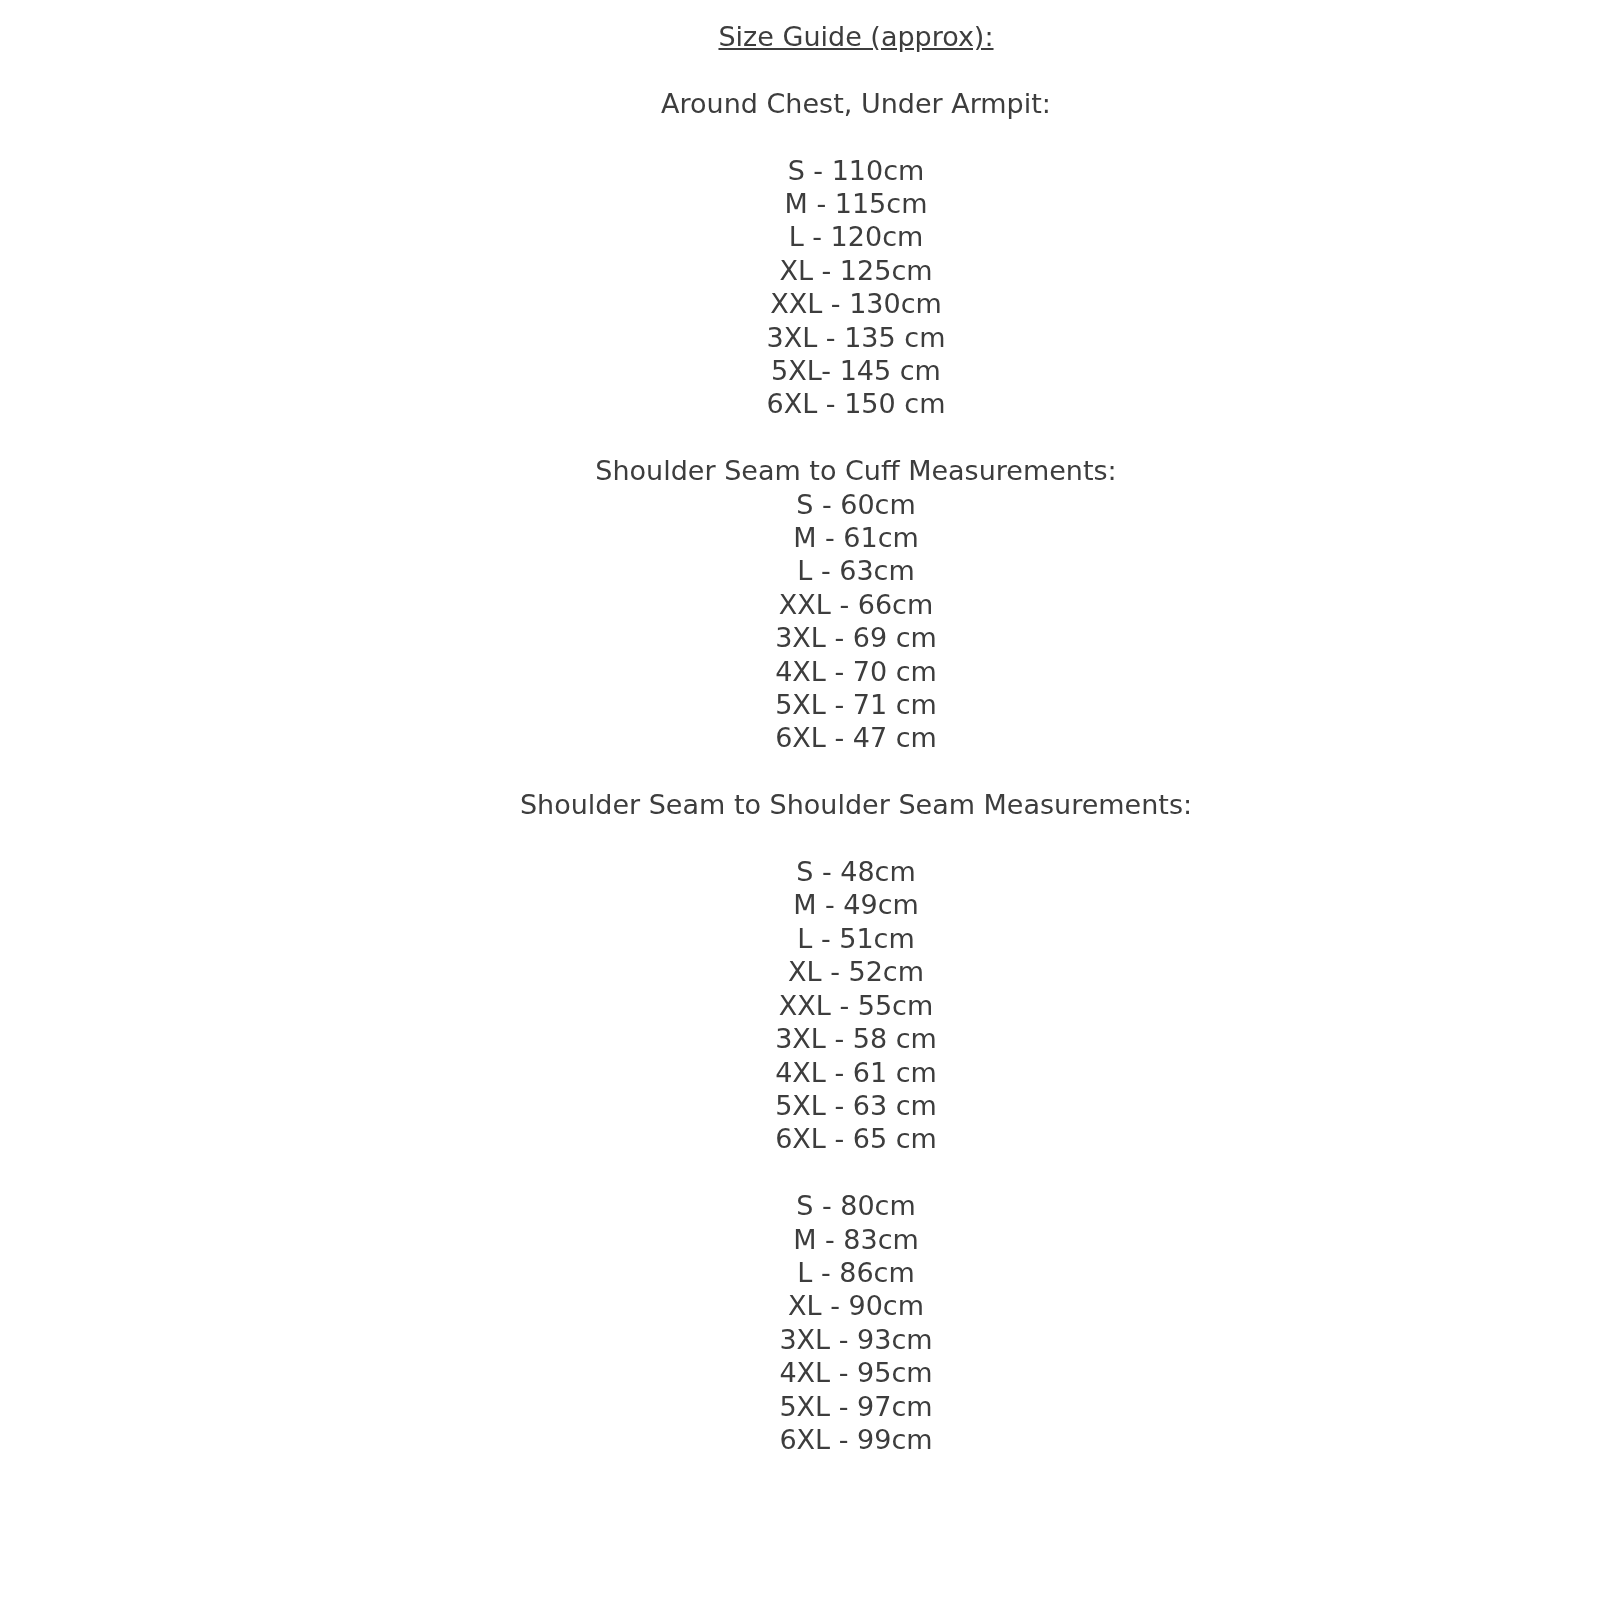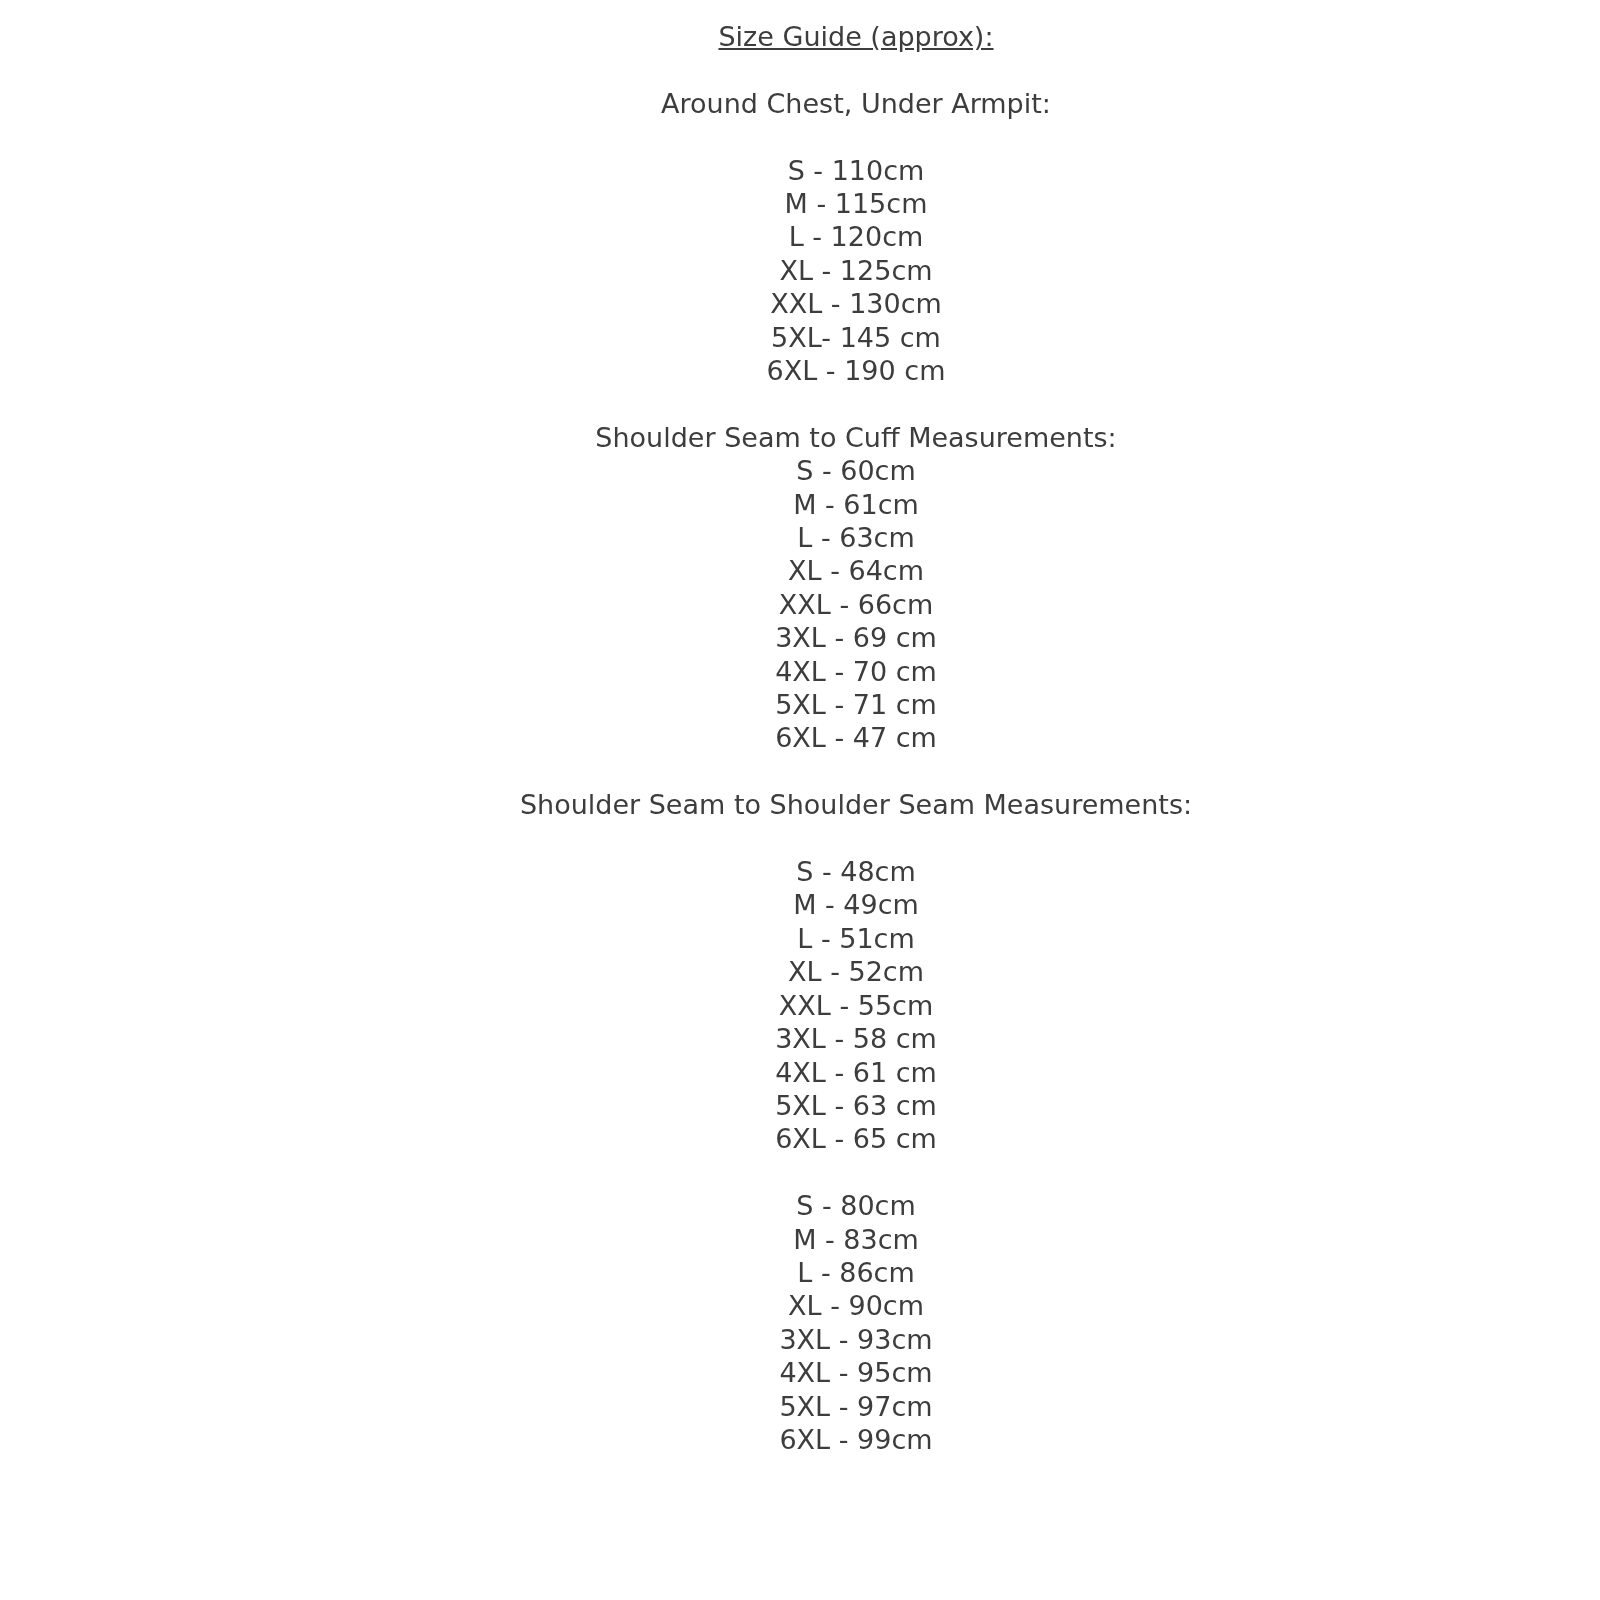--- a/index.html
+++ b/index.html
@@ -48,30 +48,30 @@
 
   <div class="line title">Size Guide (approx):</div>
 
   <section class="sec first">
     <div class="line heading gap-below">Around Chest, Under Armpit:</div>
     <div class="line">S - 110cm</div>
     <div class="line">M - 115cm</div>
     <div class="line">L - 120cm</div>
     <div class="line">XL - 125cm</div>
     <div class="line">XXL - 130cm</div>
+    <div class="line">3XL - 135 cm</div>
     <div class="line">5XL- 145 cm</div>
-    <div class="line">6XL - 190 cm</div>
+    <div class="line">6XL - 150 cm</div>
   </section>
 
   <section class="sec">
     <div class="line heading">Shoulder Seam to Cuff Measurements:</div>
     <div class="line">S - 60cm</div>
     <div class="line">M - 61cm</div>
     <div class="line">L - 63cm</div>
-    <div class="line">XL - 64cm</div>
     <div class="line">XXL - 66cm</div>
     <div class="line">3XL - 69 cm</div>
     <div class="line">4XL - 70 cm</div>
     <div class="line">5XL - 71 cm</div>
     <div class="line">6XL - 47 cm</div>
   </section>
 
   <section class="sec">
     <div class="line heading gap-below">Shoulder Seam to Shoulder Seam Measurements:</div>
     <div class="line">S - 48cm</div>

